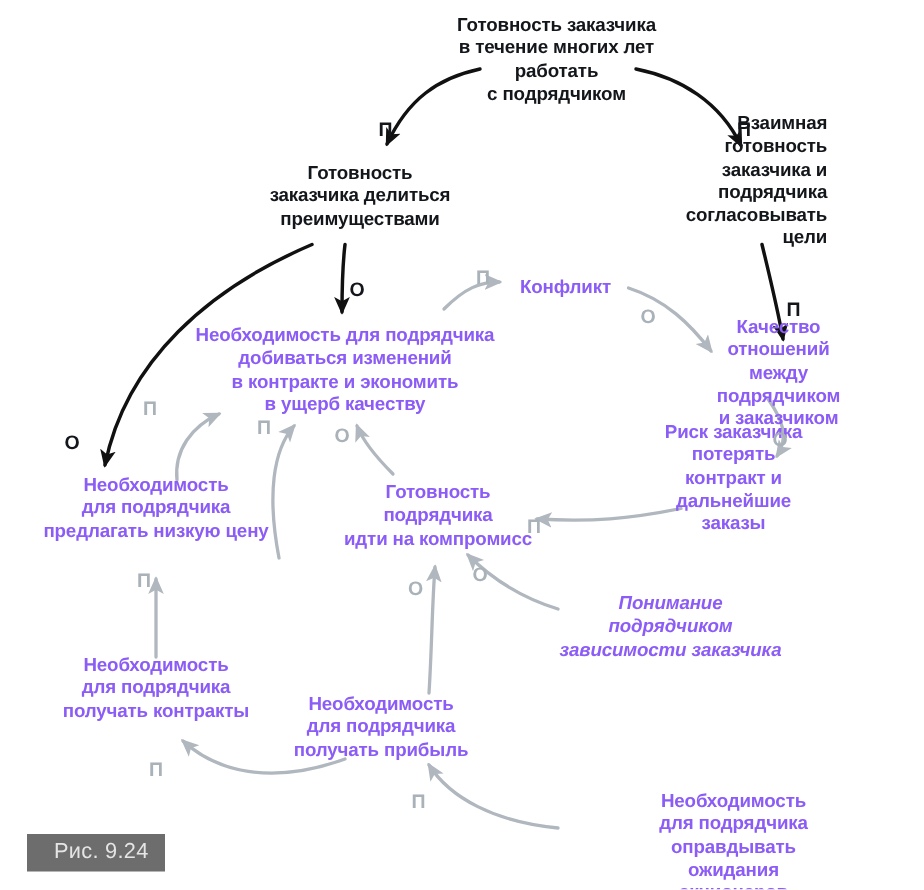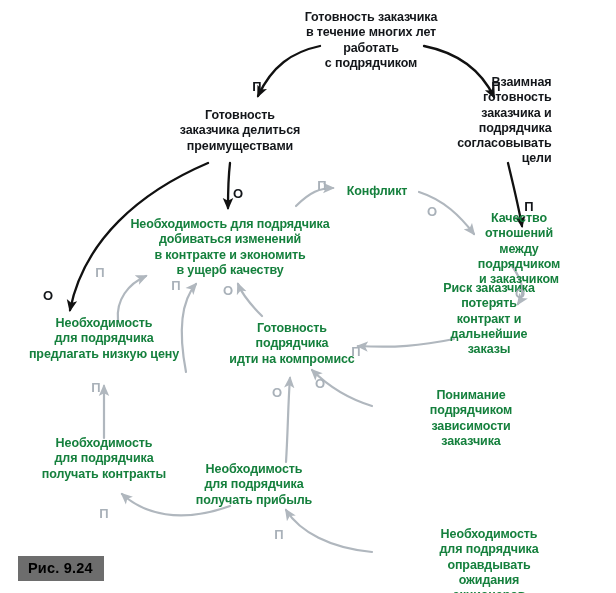--- a/index.html
+++ b/index.html
@@ -30,40 +30,40 @@
     line-height: 1.22;
     font-weight: bold;
     letter-spacing: -0.1px;
     white-space: pre-line;
   }
   .node.dark {
     color: #13161a;
     font-size: 12.5px;
   }
   .node.gray {
-    color: #15803d;
+    color: #8b5cf6;
     font-size: 12.5px;
   }
   .polarity {
     position: absolute;
     font-weight: bold;
     font-size: 13px;
     line-height: 1;
   }
   .polarity.dark { color: #13161a; }
   .polarity.gray { color: #a9b1b9; }
   .caption {
     position: absolute;
     left: 18px;
     top: 556px;
     background: #6d6d6d;
-    color: #000000;
+    color: #e5e5e5;
     font-size: 14.5px;
-    font-weight: bold;
-    padding: 4px 11px 5px 10px;
+    font-weight: normal;
+    padding: 4px 11px 5px 18px;
     letter-spacing: 0.2px;
   }
 </style>
 </head>
 <body>
 
 <div id="canvas">
 
   <svg id="links" viewBox="0 0 616 593" xmlns="http://www.w3.org/2000/svg">
     <defs>
@@ -118,21 +118,21 @@
       <div class="node gray" style="left: 511px; top: 249px; transform: translate(-50%, -50%); margin-left: 8px;">Качество отношений
 между подрядчиком и заказчиком</div>
       <div class="node gray" style="left: 489px; top: 319px; transform: translate(-50%, -50%);">Риск заказчика потерять
 контракт и дальнейшие заказы</div>
       <div class="node gray" style="left: 104px; top: 339px; transform: translate(-50%, -50%);">Необходимость
 для подрядчика
 предлагать низкую цену</div>
       <div class="node gray" style="left: 292px; top: 344px; transform: translate(-50%, -50%);">Готовность
 подрядчика
 идти на компромисс</div>
-      <div class="node gray" style="left: 471px; top: 418px; transform: translate(-50%, -50%);">Понимание подрядчиком
+      <div class="node gray" style="left: 447px; top: 418px; transform: translate(-50%, -50%); font-style: italic;">Понимание подрядчиком
 зависимости заказчика</div>
       <div class="node gray" style="left: 104px; top: 459px; transform: translate(-50%, -50%);">Необходимость
 для подрядчика
 получать контракты</div>
       <div class="node gray" style="left: 254px; top: 485px; transform: translate(-50%, -50%);">Необходимость
 для подрядчика
 получать прибыль</div>
       <div class="node gray" style="left: 489px; top: 565px; transform: translate(-50%, -50%);">Необходимость для подрядчика
 оправдывать ожидания акционеров</div>
     </div>

